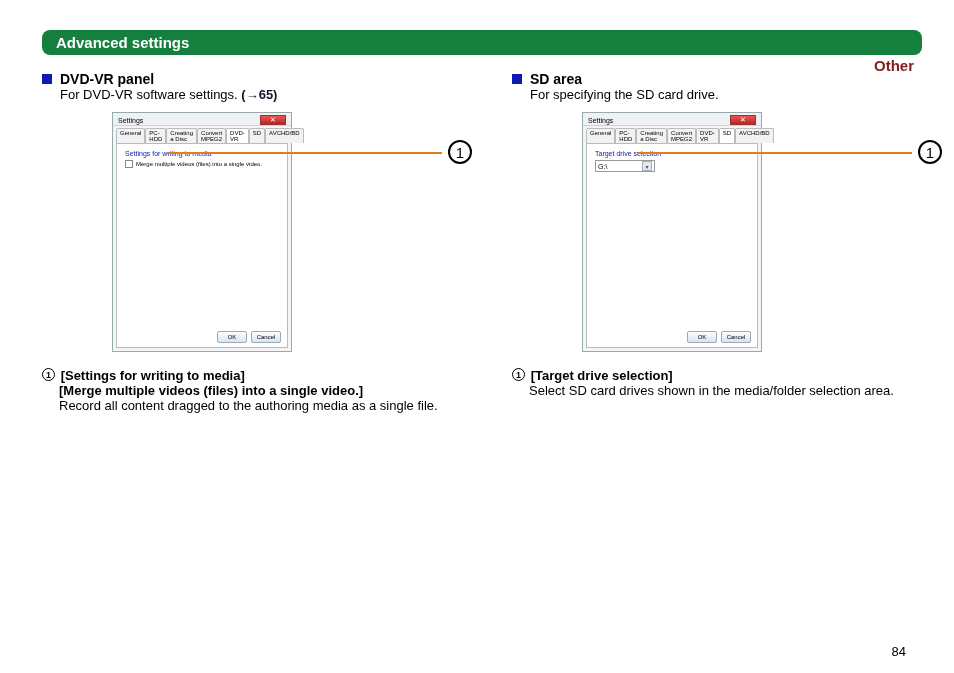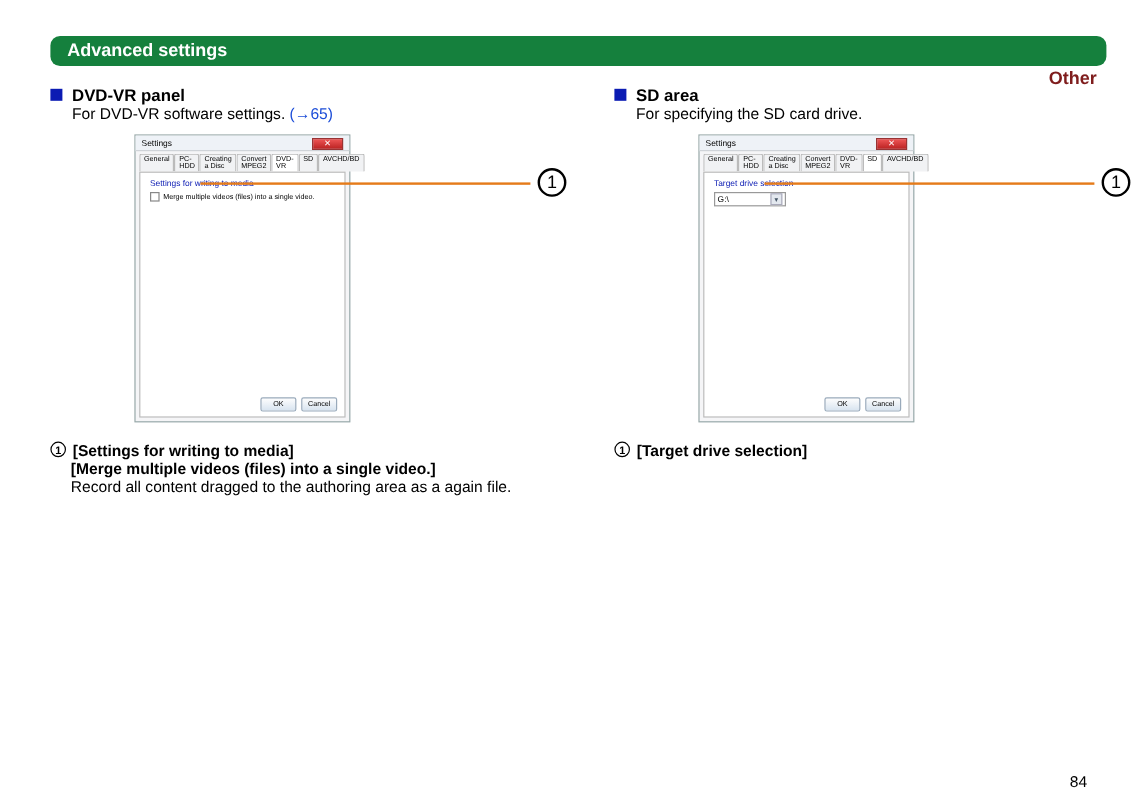--- a/index.html
+++ b/index.html
@@ -41,21 +41,21 @@
     align-items: center;
     gap: 8px;
   }
   .sqmark {
     width: 10px; height: 10px;
     background: #0b1bb3;
     display: inline-block;
   }
   .pname { font-weight: bold; font-size: 14px; }
   .pdesc { margin-left: 18px; font-size: 13px; margin-bottom: 10px; }
-  .bluelink { color: #1d4ed8; font-weight: normal; }
+  .bluelink { color: #0f172a; font-weight: bold; }
   .shotwrap {
     position: relative;
     height: 250px;
   }
   .shot {
     position: absolute;
     left: 70px; top: 0;
     width: 180px; height: 240px;
     border: 1px solid #9aa;
     background: #f5f5f7;
@@ -206,21 +206,21 @@
         </div>
       </div>
       <div class="callout-line"></div>
       <div class="callout-circle">1</div>
     </div>
 
     <div class="explain">
       <span class="num-s">1</span>
       <b>[Settings for writing to media]</b><br>
       <span style="margin-left:17px;display:inline-block;"><b>[Merge multiple videos (files) into a single video.]</b></span>
-      <div class="explain-sub">Record all content dragged to the authoring area as a again file.</div>
+      <div class="explain-sub">Record all content dragged to the authoring media as a single file.</div>
     </div>
   </div>
 
   <div class="col">
     <div class="panel-row">
       <span class="sqmark"></span>
       <span class="pname">SD area</span>
     </div>
     <div class="pdesc">For specifying the SD card drive.</div>
 
@@ -251,17 +251,18 @@
           </div>
         </div>
       </div>
       <div class="callout-line"></div>
       <div class="callout-circle">1</div>
     </div>
 
     <div class="explain">
       <span class="num-s">1</span>
       <b>[Target drive selection]</b>
+      <div class="explain-sub">Select SD card drives shown in the media/folder selection area.</div>
     </div>
   </div>
 </div>
 
 <div class="pagenum">84</div>
 
 </body></html>

